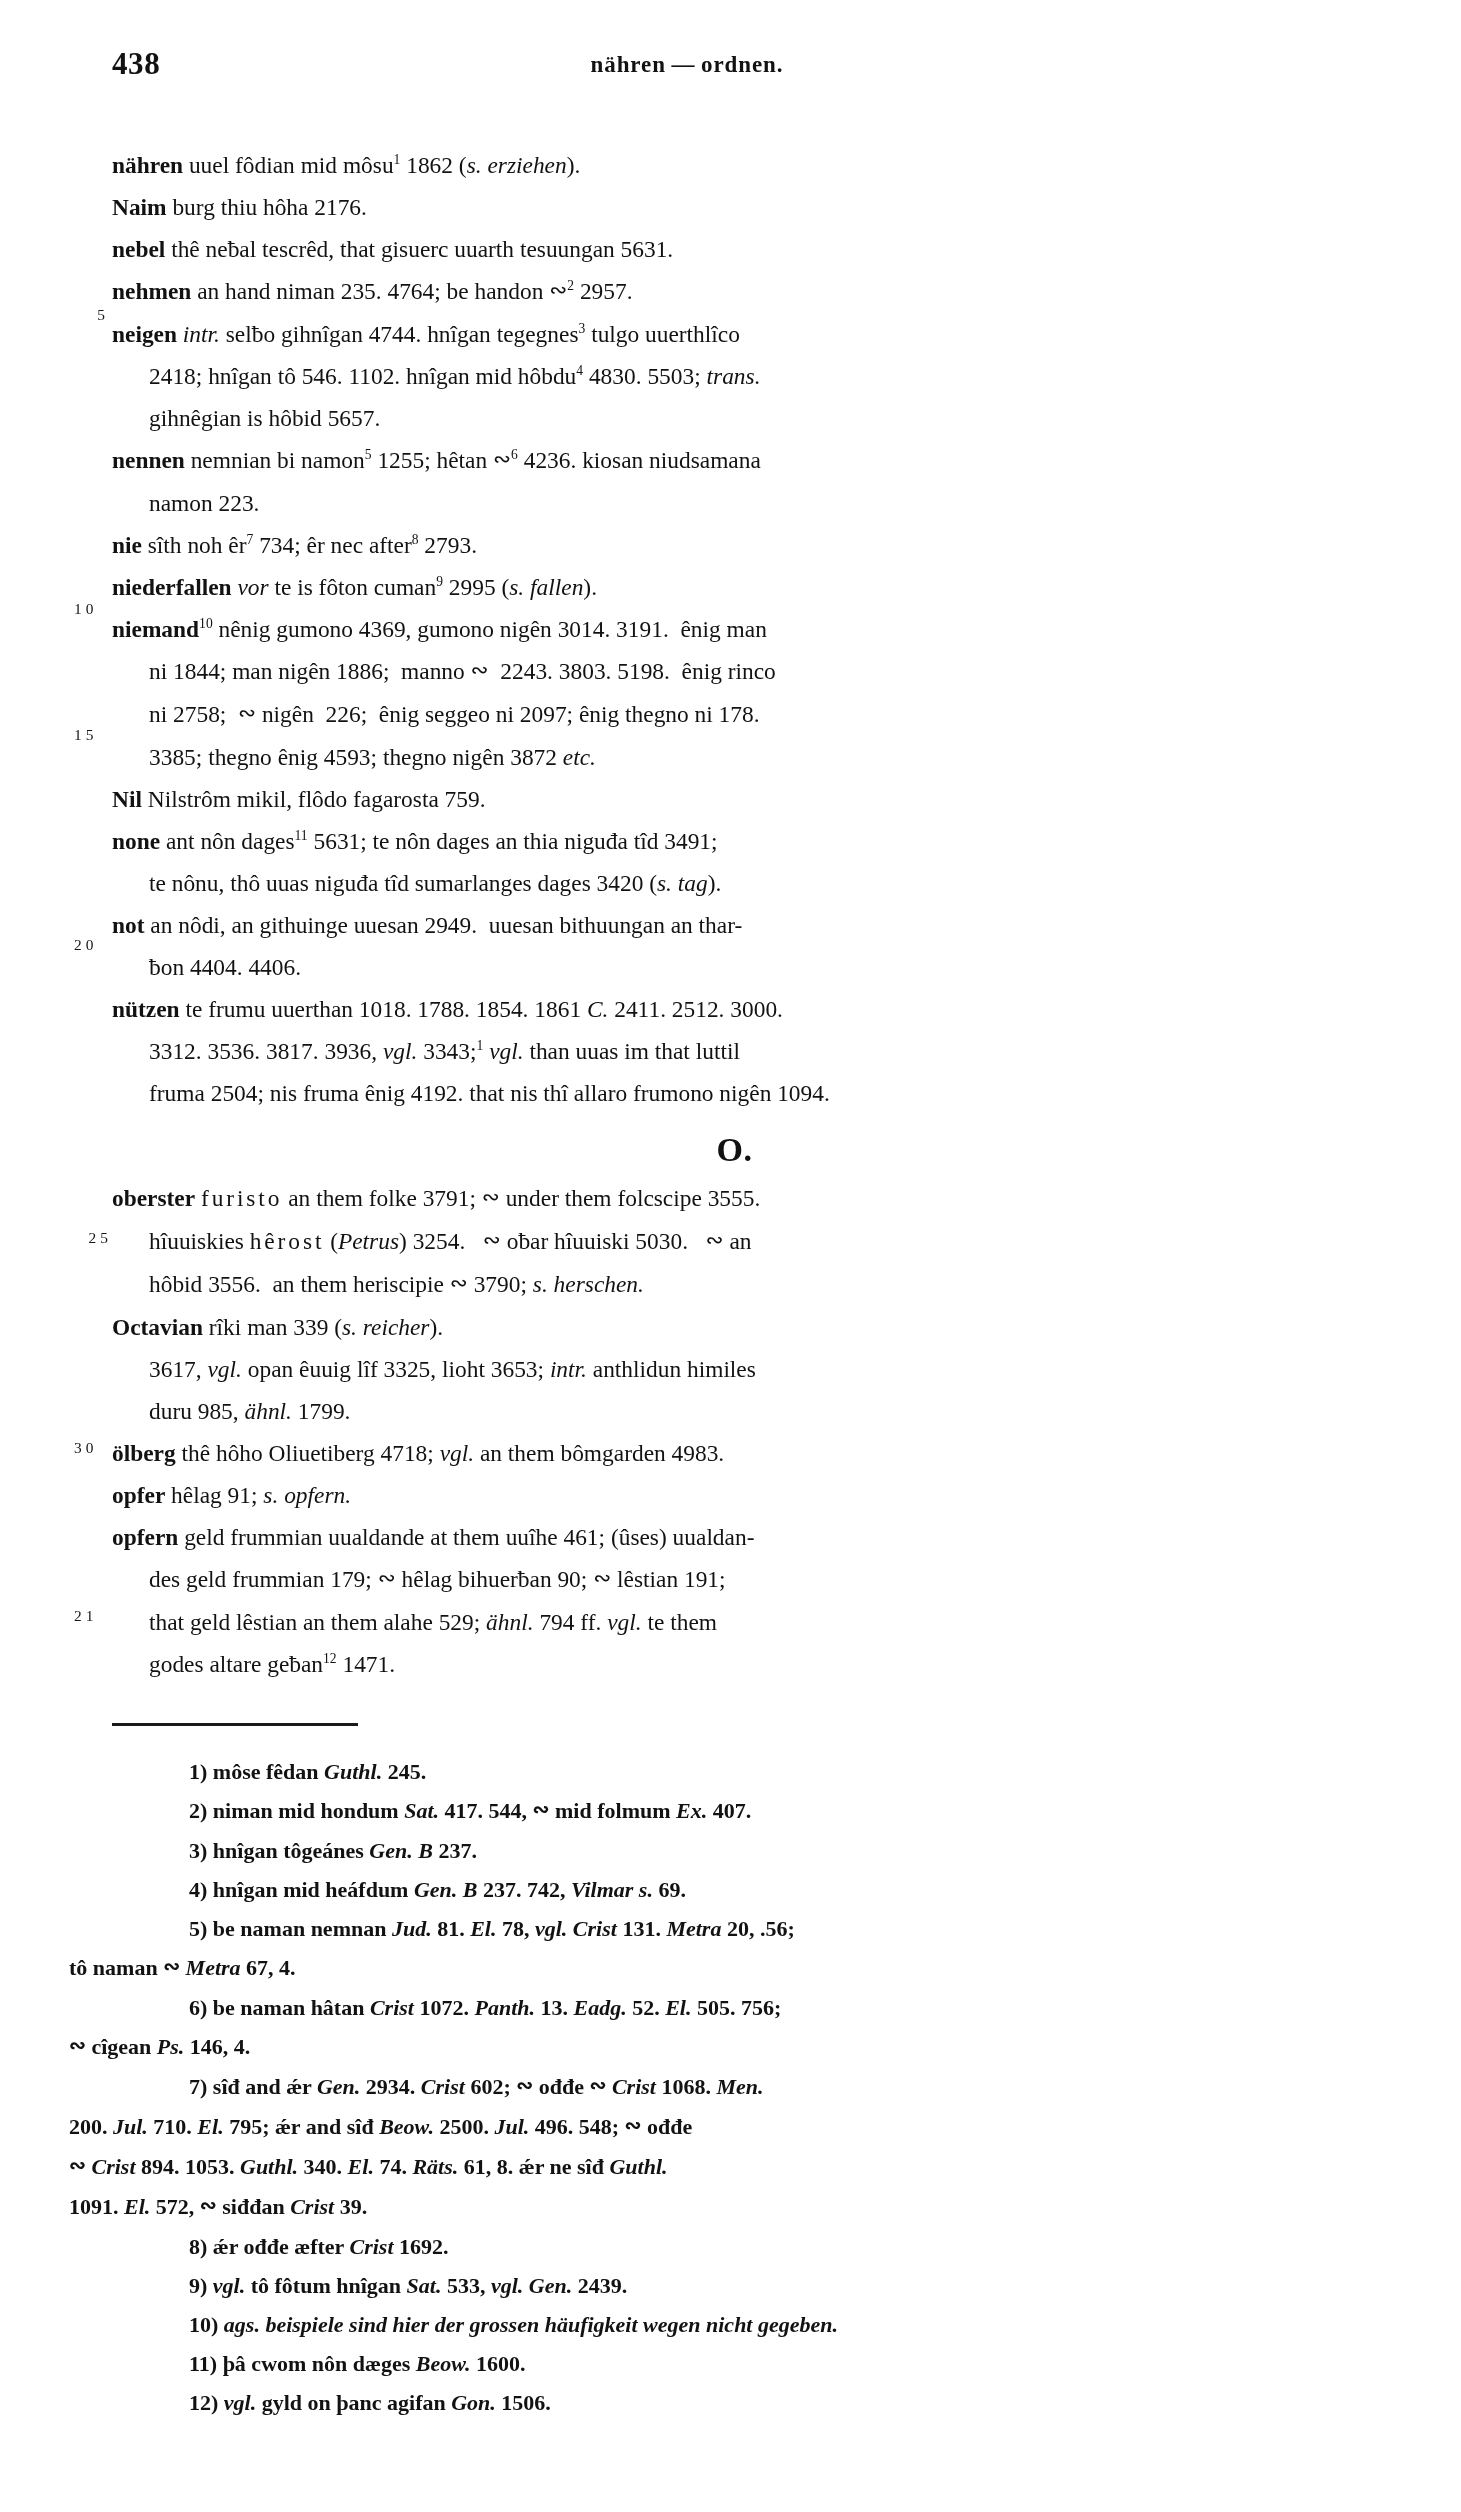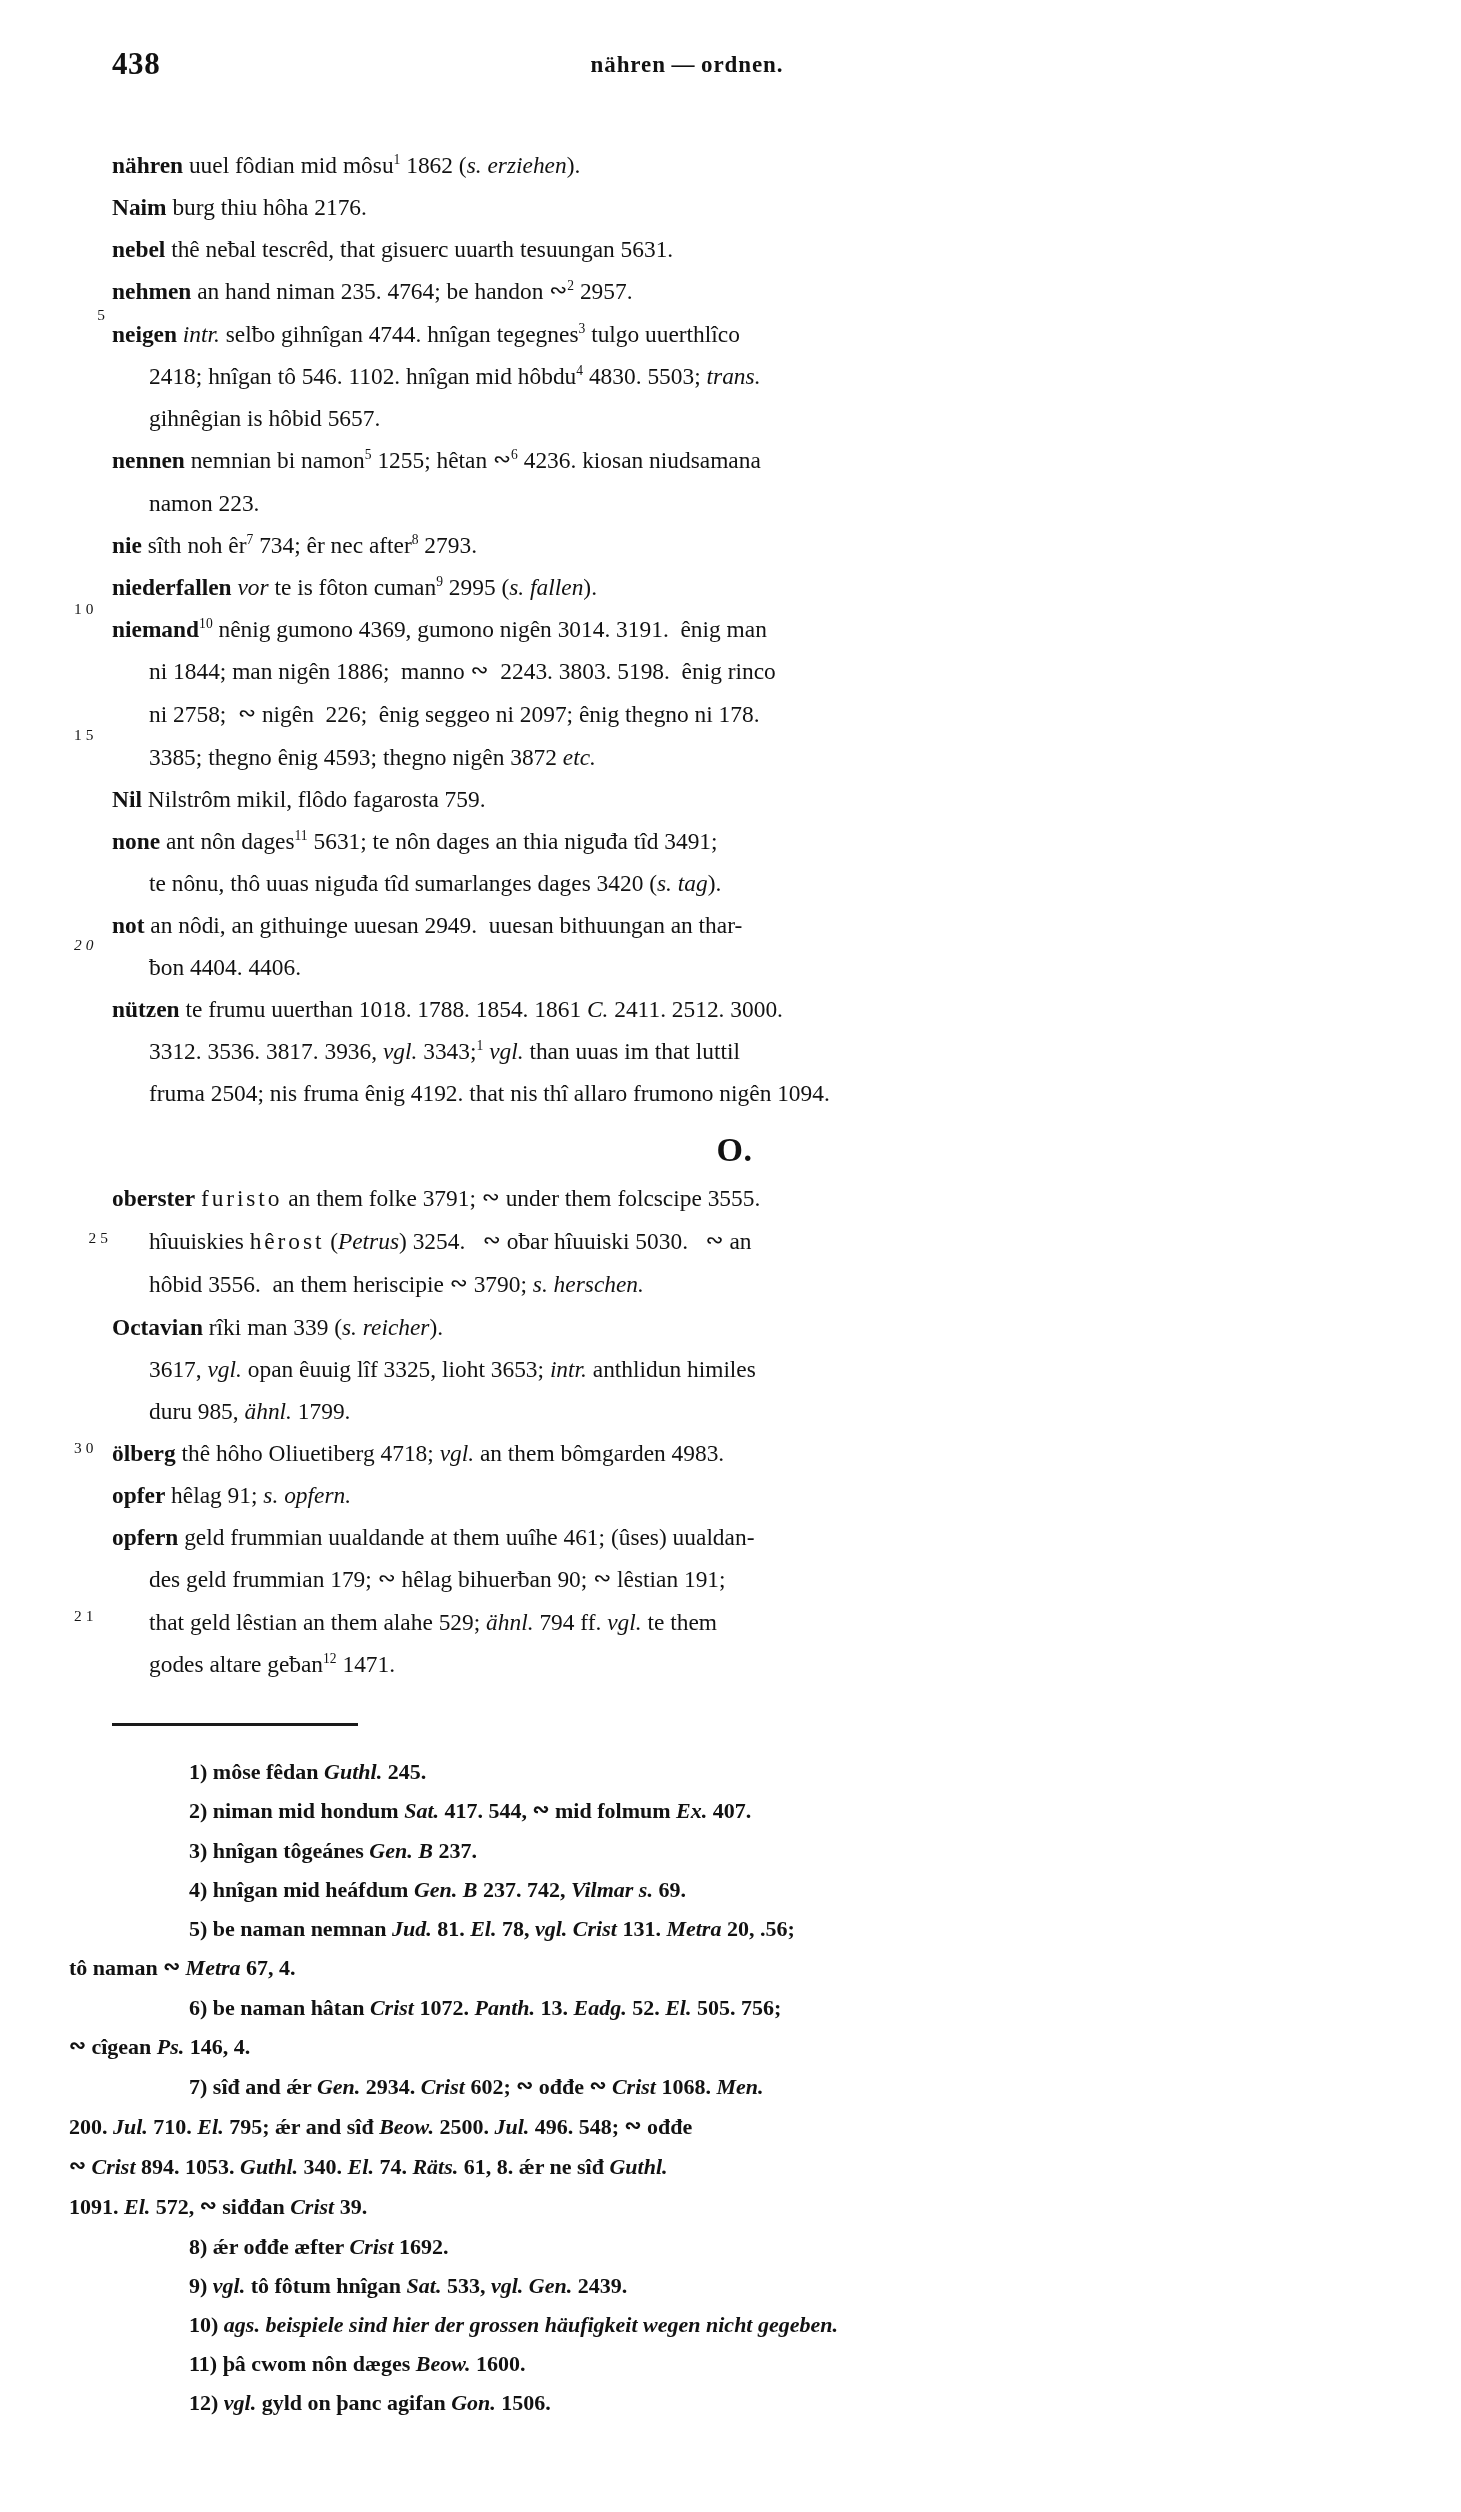--- a/index.html
+++ b/index.html
@@ -165,21 +165,21 @@
 <div class="page">
 
   <div class="running-head">
     <span class="folio">438</span>
     <span class="head-title"><span>nähren</span><span class="dash">—</span><span>ordnen.</span></span>
   </div>
 
   <span class="lineno" style="left:23px; top:306px;">5</span>
   <span class="lineno" style="left:11.4px; top:600px;">10</span>
   <span class="lineno" style="left:11.4px; top:726px;">15</span>
-  <span class="lineno" style="left:11.4px; top:936px;font-style:italic;">20</span>
+  <span class="lineno" style="left:11.4px; top:936px;">20</span>
   <span class="lineno" style="left:26px; top:1229px;">25</span>
   <span class="lineno" style="left:11.4px; top:1439px;">30</span>
   <span class="lineno" style="left:11.4px; top:1607px;">21</span>
 
   <div class="body-col">
 
     <div class="entry">
       <span class="ln"><span class="hw">nähren</span> uuel fôdian mid môsu<sup>1</sup> 1862 (<span class="it">s. erziehen</span>).</span>
     </div>
 

